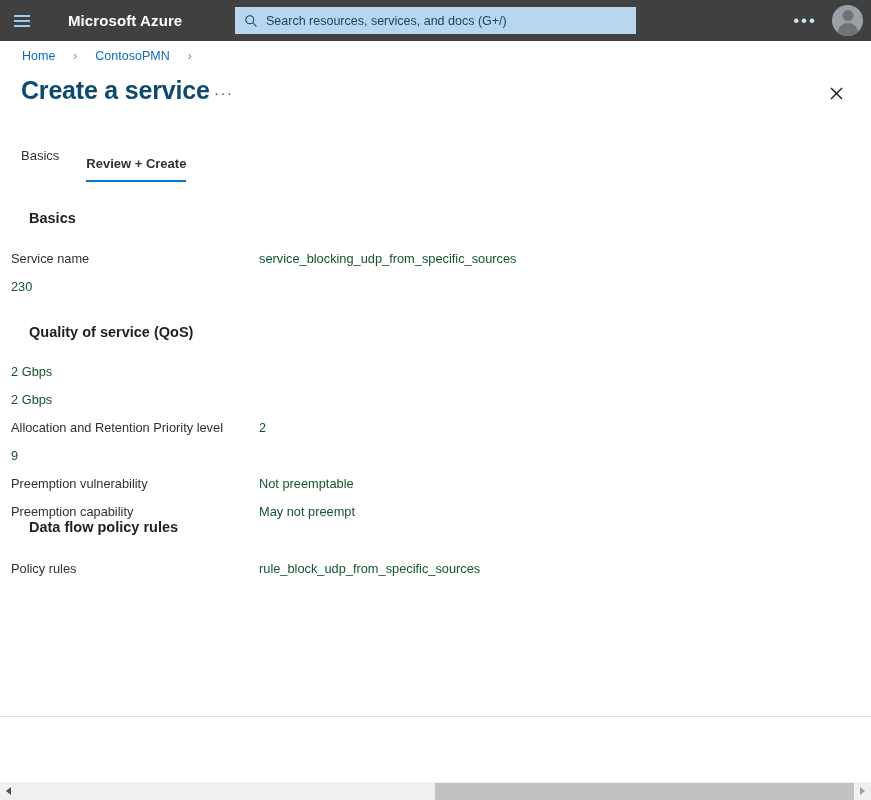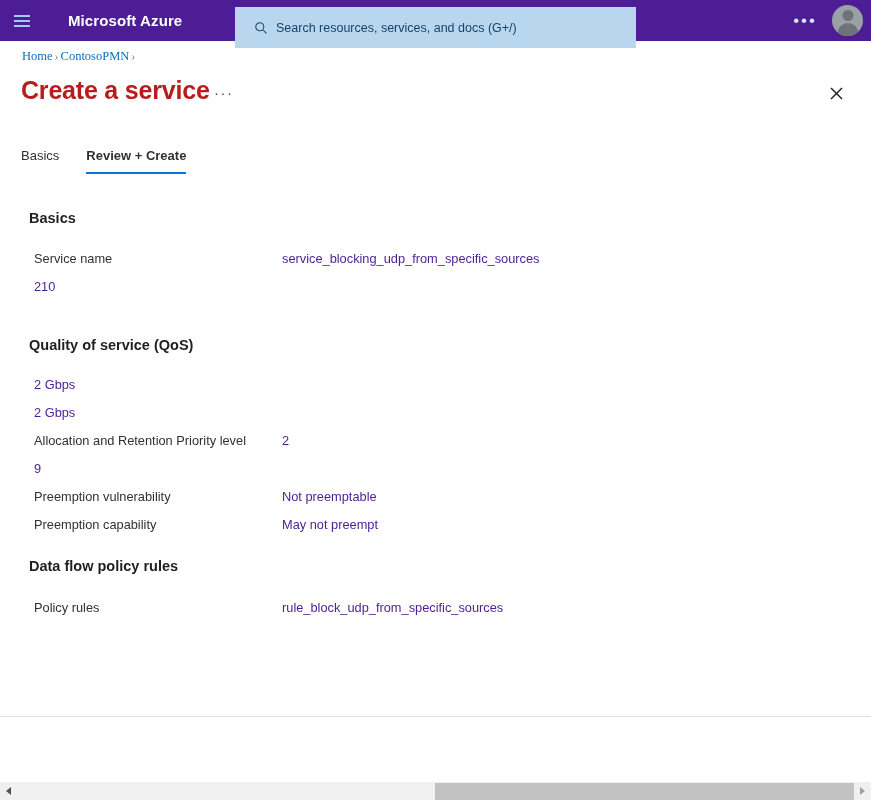--- a/index.html
+++ b/index.html
@@ -10,21 +10,21 @@
     font-family: "Liberation Sans", sans-serif;
     background: #ffffff;
     color: #323130;
   }
 
   
   .topbar {
     position: absolute;
     top: 0; left: 0;
     width: 871px; height: 41px;
-    background: #4c1d95;
+    background: #404040;
     display: flex;
     align-items: center;
   }
   .hamburger {
     width: 44px; height: 41px;
     display: flex; flex-direction: column;
     align-items: center; justify-content: center;
     gap: 3px;
     cursor: pointer;
   }
@@ -37,25 +37,25 @@
     color: #ffffff;
     font-size: 15px;
     font-weight: bold;
     letter-spacing: 0.1px;
     margin-left: 24px;
     white-space: nowrap;
   }
   .searchbox {
     position: absolute;
     left: 235px; top: 7px;
-    width: 401px; height: 41px;
+    width: 401px; height: 27px;
     background: #b8d7ef;
     display: flex;
     align-items: center;
-    padding-left: 19px;
+    padding-left: 9px;
     cursor: text;
   }
   .search-icon {
     width: 14px; height: 14px;
     flex: 0 0 auto;
     margin-right: 8px;
   }
   .search-ph {
     font-size: 12.5px;
     color: #16436b;
@@ -96,33 +96,32 @@
     border-radius: 11px 11px 0 0;
     background: #6e7378;
   }
 
   
   .breadcrumb {
     position: absolute;
     left: 22px; top: 49px;
     font-size: 12.5px;
     display: flex; align-items: center;
-    gap: 2px;
-    font-family: Liberation Serif, serif;
+    gap: 18px;
   }
   .bc-link { color: #0f6cbd; cursor: pointer; white-space: nowrap; }
   .bc-sep { color: #8a8886; font-size: 12px; }
 
   
   .page-title {
     position: absolute;
     left: 21px; top: 76px;
     font-size: 25px;
     font-weight: bold;
-    color: #b91c1c;
+    color: #0c4a6e;
     letter-spacing: -0.2px;
   }
   .title-dots {
     position: absolute;
     left: 214px; top: 84px;
     font-size: 15px;
     color: #4a4a4a;
     letter-spacing: 1.5px;
     cursor: pointer;
   }
@@ -144,48 +143,49 @@
   .tab {
     font-size: 13px;
     color: #323130;
     padding-bottom: 9px;
     cursor: pointer;
     white-space: nowrap;
   }
   .tab.active {
     font-weight: bold;
     border-bottom: 2px solid #0078d4;
+    margin-top: 8px;
   }
 
   
   .content {
     position: absolute;
     left: 0; top: 195px;
     width: 871px;
   }
   .section-head {
     font-size: 14.5px;
     font-weight: bold;
     color: #201f1e;
     margin-left: 29px;
   }
   .row {
     display: flex;
-    margin-left: 34px;
+    margin-left: 11px;
     align-items: baseline;
   }
   .row-label {
     width: 248px;
     flex: 0 0 248px;
     font-size: 12.8px;
     color: #323130;
   }
   .row-value {
     font-size: 12.8px;
-    color: #4c1d95;
+    color: #14532d;
     word-break: break-all;
   }
 
   
   .footer-divider {
     position: absolute;
     left: 0; top: 716px;
     width: 871px; height: 1px;
     background: #e1dfdd;
   }
@@ -284,24 +284,24 @@
 
 <div class="content">
 
   <div class="section-head" style="margin-top:15px">Basics</div>
 
   <div class="row" style="margin-top:25px">
     <div class="row-label">Service name</div>
     <div class="row-value">service_blocking_udp_from_specific_sources</div>
   </div>
   <div class="row" style="margin-top:13px">
-    <div class="row-value">210</div>
-  </div>
-
-  <div class="section-head" style="margin-top:43px">Quality of service (QoS)</div>
+    <div class="row-value">230</div>
+  </div>
+
+  <div class="section-head" style="margin-top:30px">Quality of service (QoS)</div>
 
   <div class="row" style="margin-top:24px">
     <div class="row-value">2 Gbps</div>
   </div>
   <div class="row" style="margin-top:13px">
     <div class="row-value">2 Gbps</div>
   </div>
   <div class="row" style="margin-top:13px">
     <div class="row-label">Allocation and Retention Priority level</div>
     <div class="row-value">2</div>
@@ -311,21 +311,21 @@
   </div>
   <div class="row" style="margin-top:13px">
     <div class="row-label">Preemption vulnerability</div>
     <div class="row-value">Not preemptable</div>
   </div>
   <div class="row" style="margin-top:13px">
     <div class="row-label">Preemption capability</div>
     <div class="row-value">May not preempt</div>
   </div>
 
-  <div class="section-head" style="margin-top:26px">Data flow policy rules</div>
+  <div class="section-head" style="">Data flow policy rules</div>
 
   <div class="row" style="margin-top:26px">
     <div class="row-label">Policy rules</div>
     <div class="row-value">rule_block_udp_from_specific_sources</div>
   </div>
 </div>
 
 <div class="footer-divider"></div>
 <div class="footer">
   

